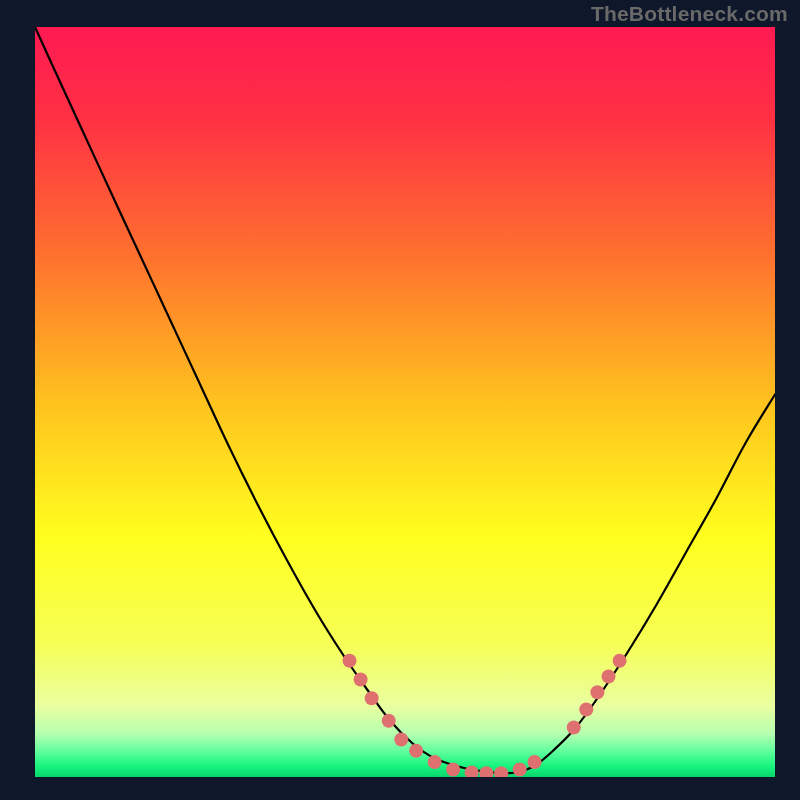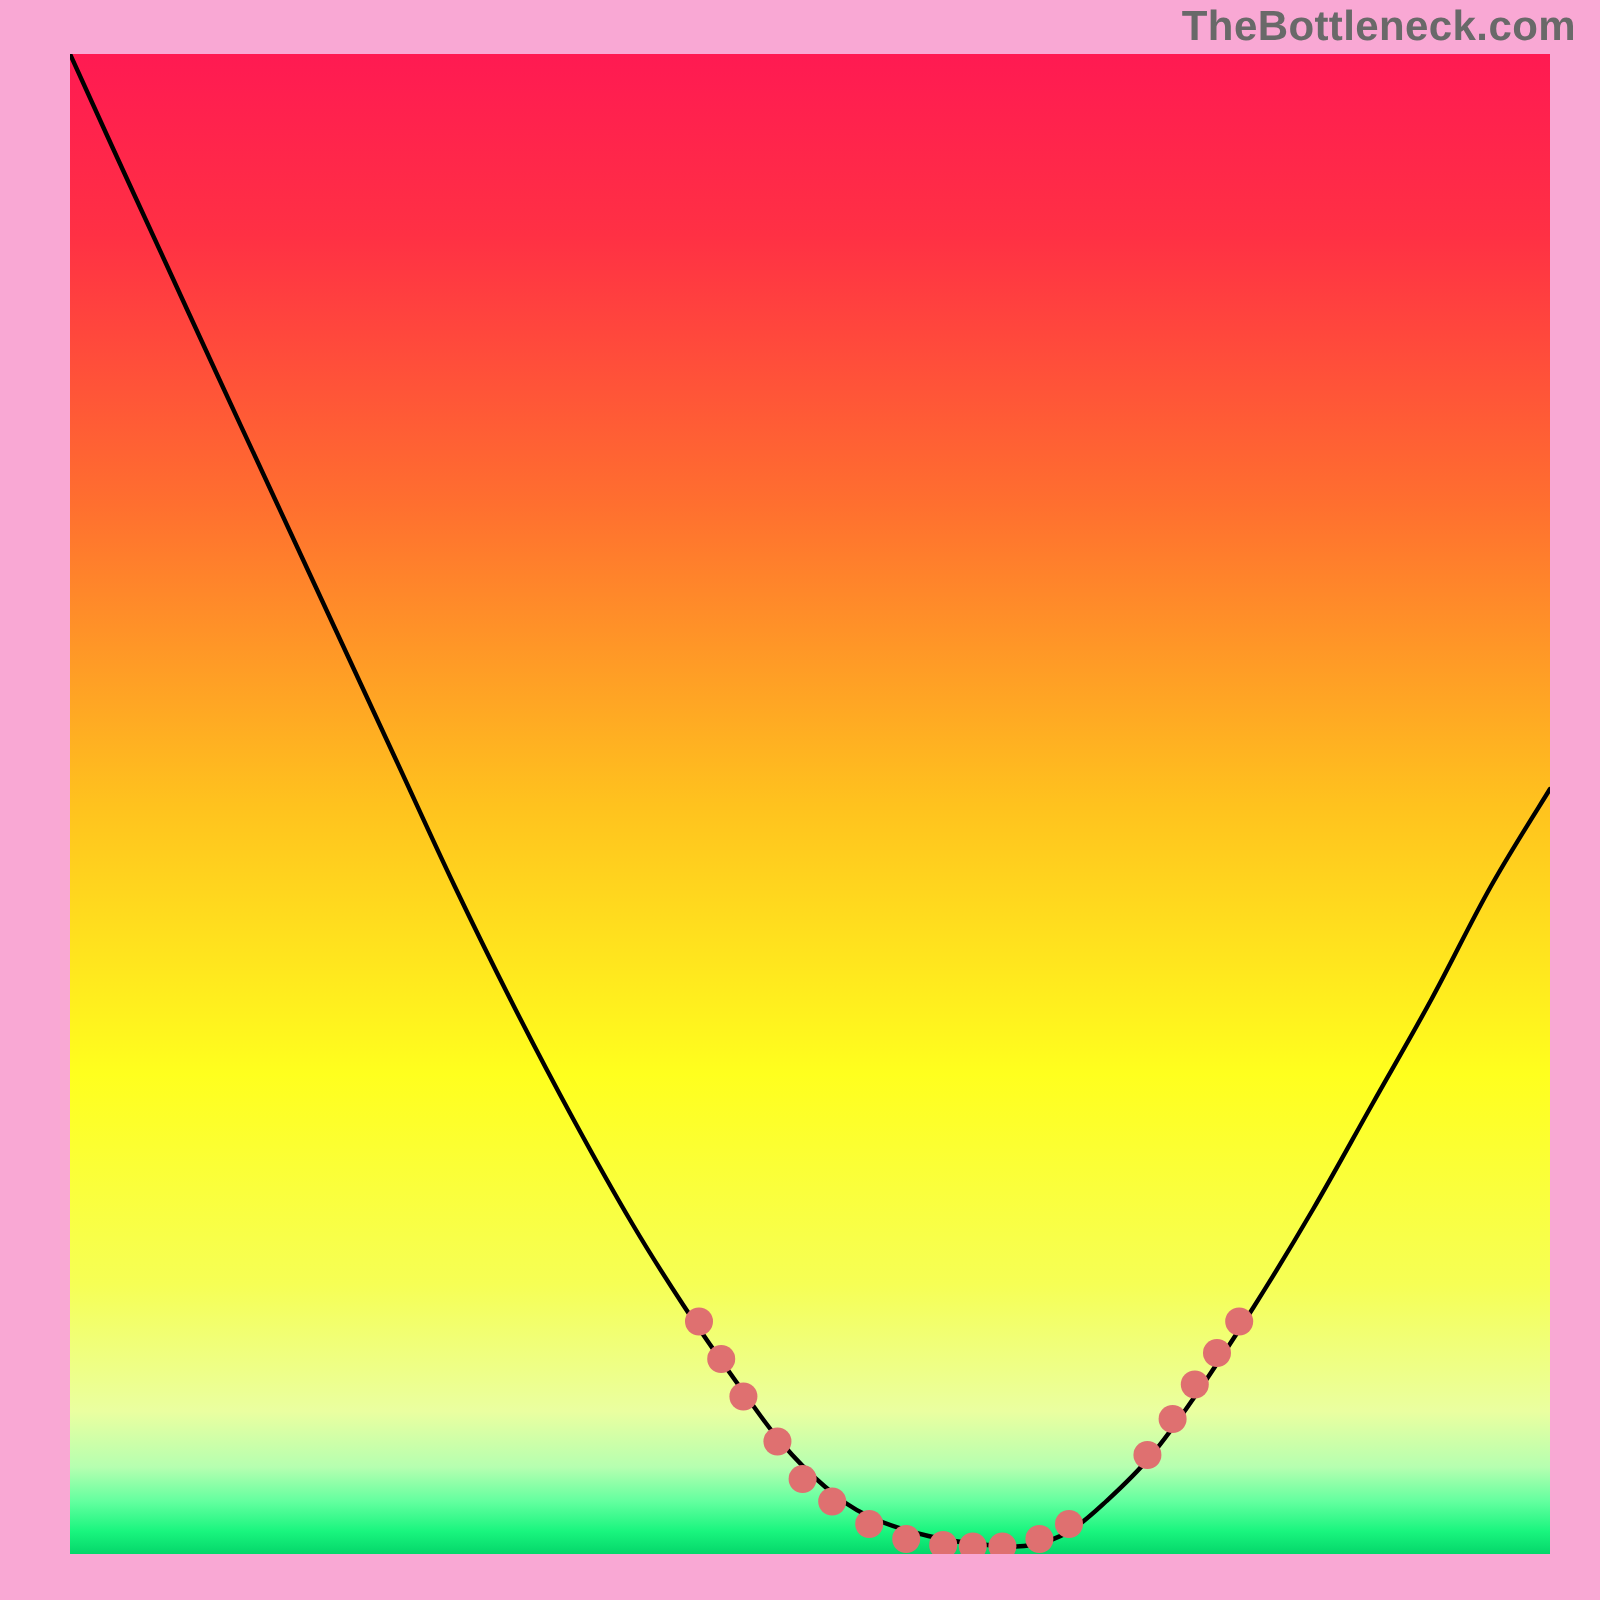--- a/index.html
+++ b/index.html
@@ -9,21 +9,21 @@
     height: 800px;
     background: #000;
     overflow: hidden;
   }
   .frame {
     position: absolute;
     left: 0;
     top: 0;
     width: 800px;
     height: 800px;
-    background: #f9a8d4;
+    background: #0f172a;
   }
   .watermark {
     position: absolute;
     top: 2px;
     right: 12px;
     font-family: Arial, Helvetica, sans-serif;
     font-size: 21px;
     font-weight: bold;
     color: #696969;
     letter-spacing: 0.2px;

